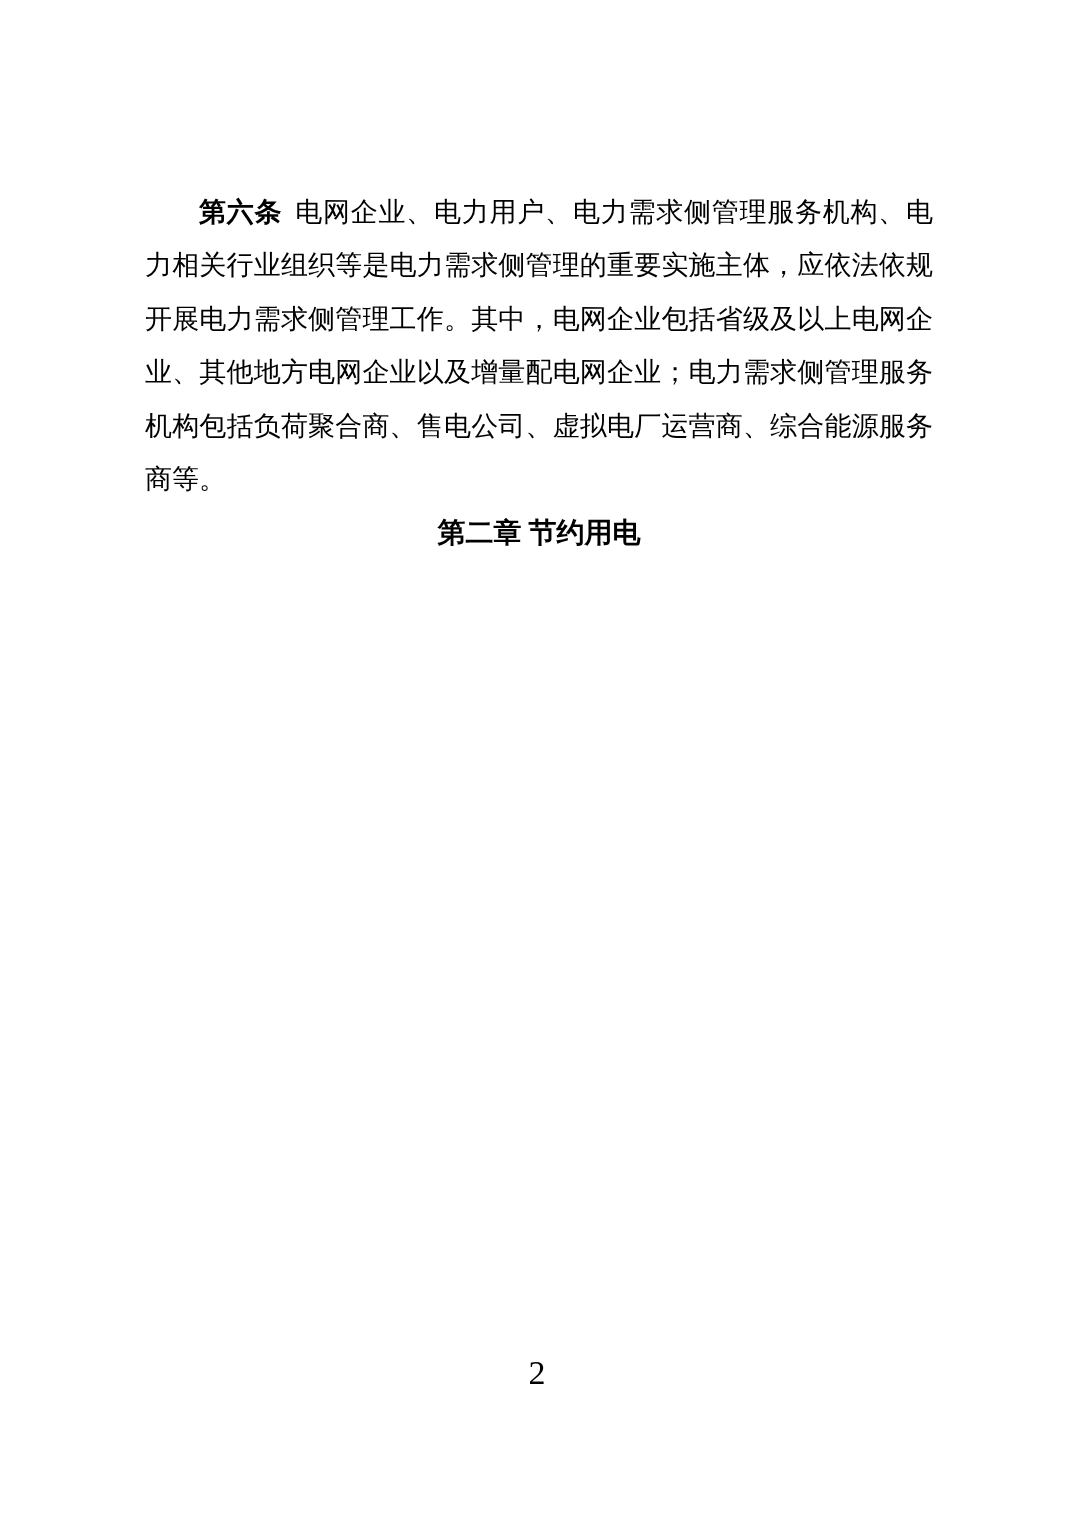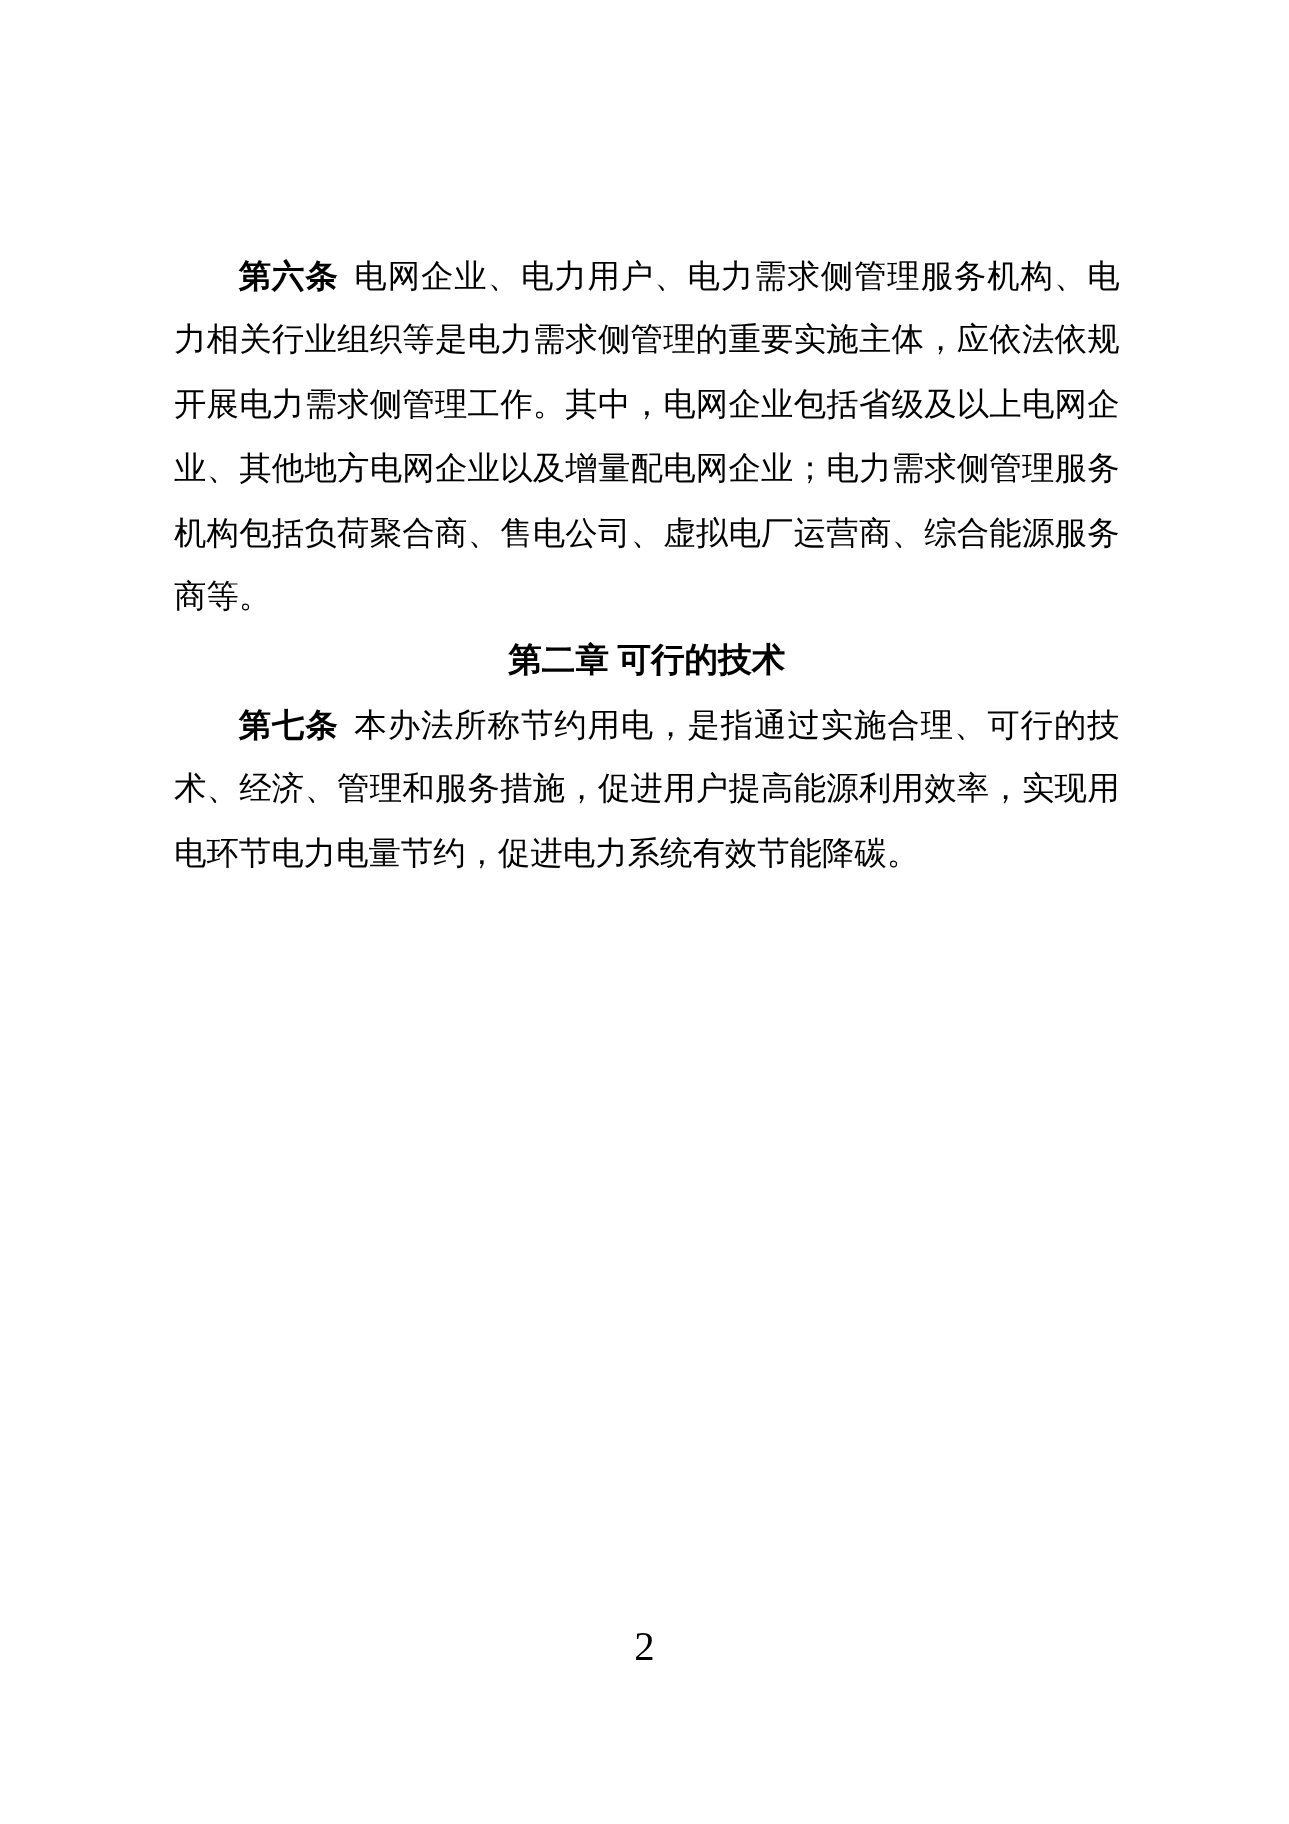--- a/index.html
+++ b/index.html
@@ -16,21 +16,21 @@
     overflow: hidden;
   }
   .page {
     position: absolute;
     inset: 0;
     background: #ffffff;
   }
   .content {
     position: absolute;
     left: 145px;
-    top: 204px;
+    top: 186px;
     width: 788px;
   }
   .para {
     margin: 0;
     font-size: 27px;
     line-height: 53.4px;
     text-align: justify;
     text-justify: inter-character;
     text-indent: 2em;
     line-break: strict;
@@ -60,22 +60,21 @@
   }
 </style>
 </head>
 <body>
 
 <div class="page">
   <div class="content">
 
     <p class="para"><span class="article-label">第六条</span><span class="article-text">电网企业、电力用户、电力需求侧管理服务机构、电力相关行业组织等是电力需求侧管理的重要实施主体，应依法依规开展电力需求侧管理工作。其中，电网企业包括省级及以上电网企业、其他地方电网企业以及增量配电网企业；电力需求侧管理服务机构包括负荷聚合商、售电公司、虚拟电厂运营商、综合能源服务商等。</span></p>
 
-    <div class="chapter"><span class="chapter-number">第二章</span><span class="chapter-title">可行的技术</span></div>
+    <div class="chapter"><span class="chapter-number">第二章</span><span class="chapter-title">节约用电</span></div>
 
-    <p class="para"><span class="article-label">第七条</span><span class="article-text">本办法所称节约用电，是指通过实施合理、可行的技术、经济、管理和服务措施，促进用户提高能源利用效率，实现用电环节电力电量节约，促进电力系统有效节能降碳。</span></p>
 
 
 
   </div>
 
   <div class="page-number">2</div>
 </div>
 
 </body></html>

